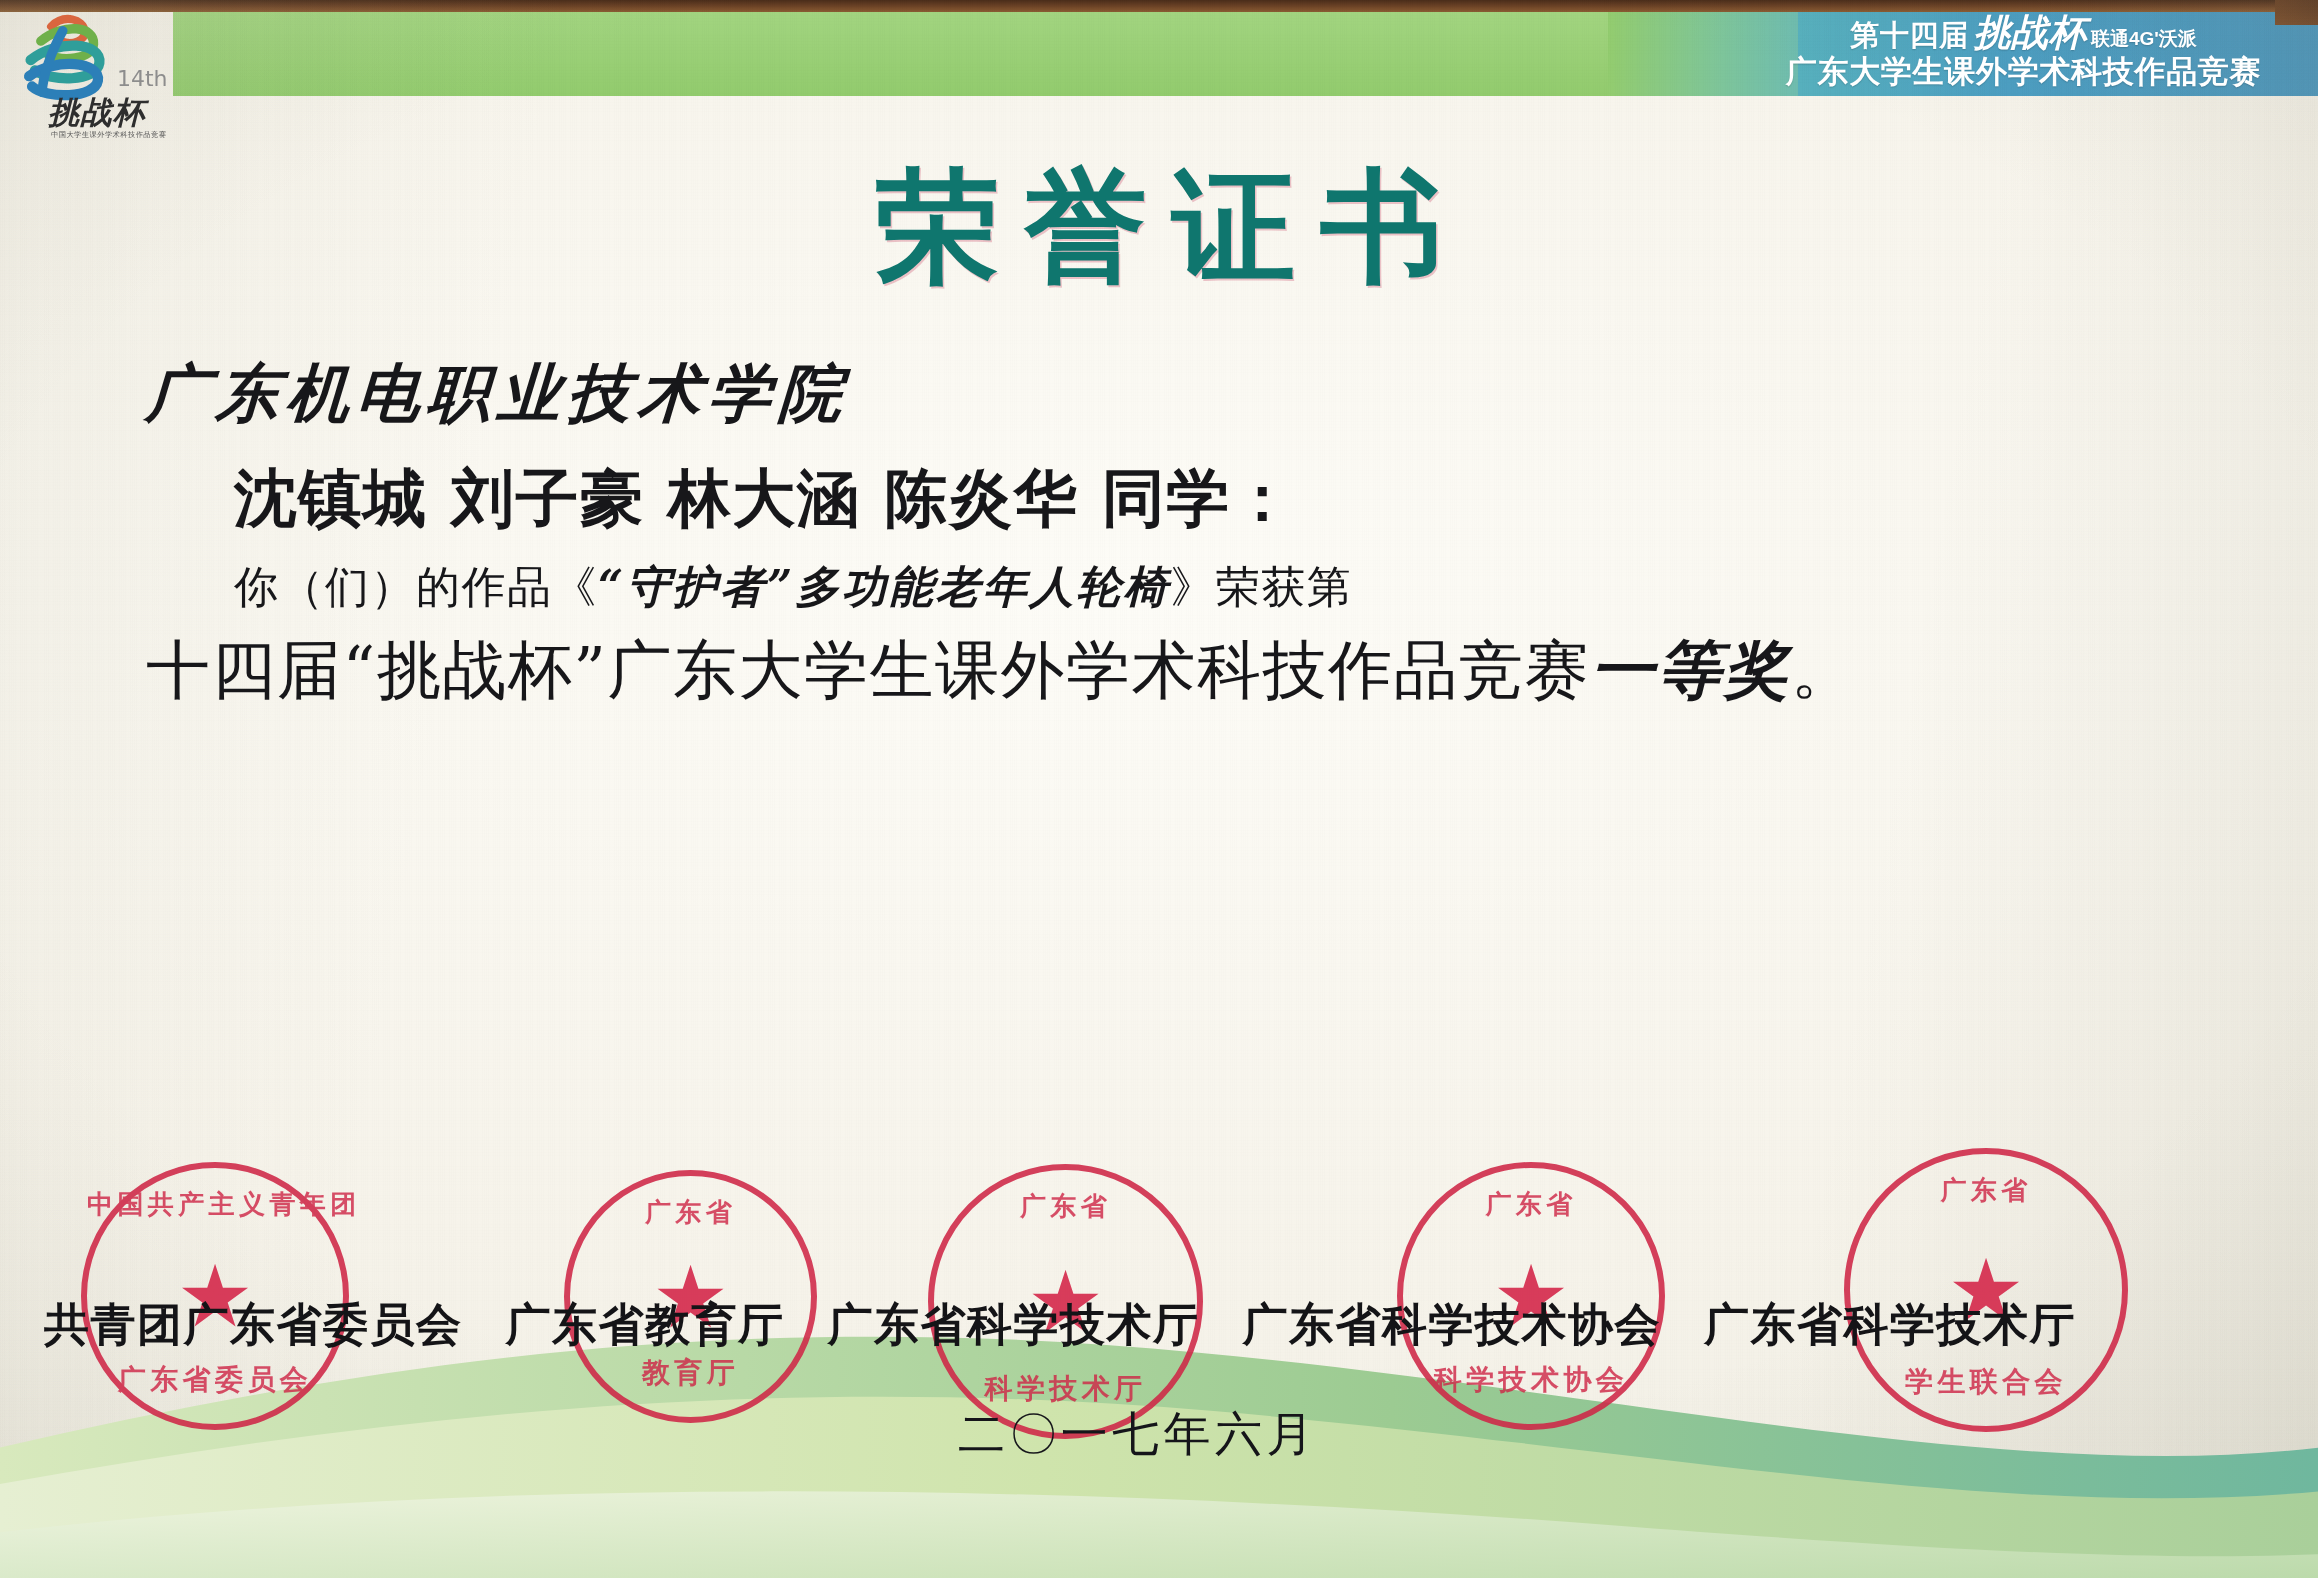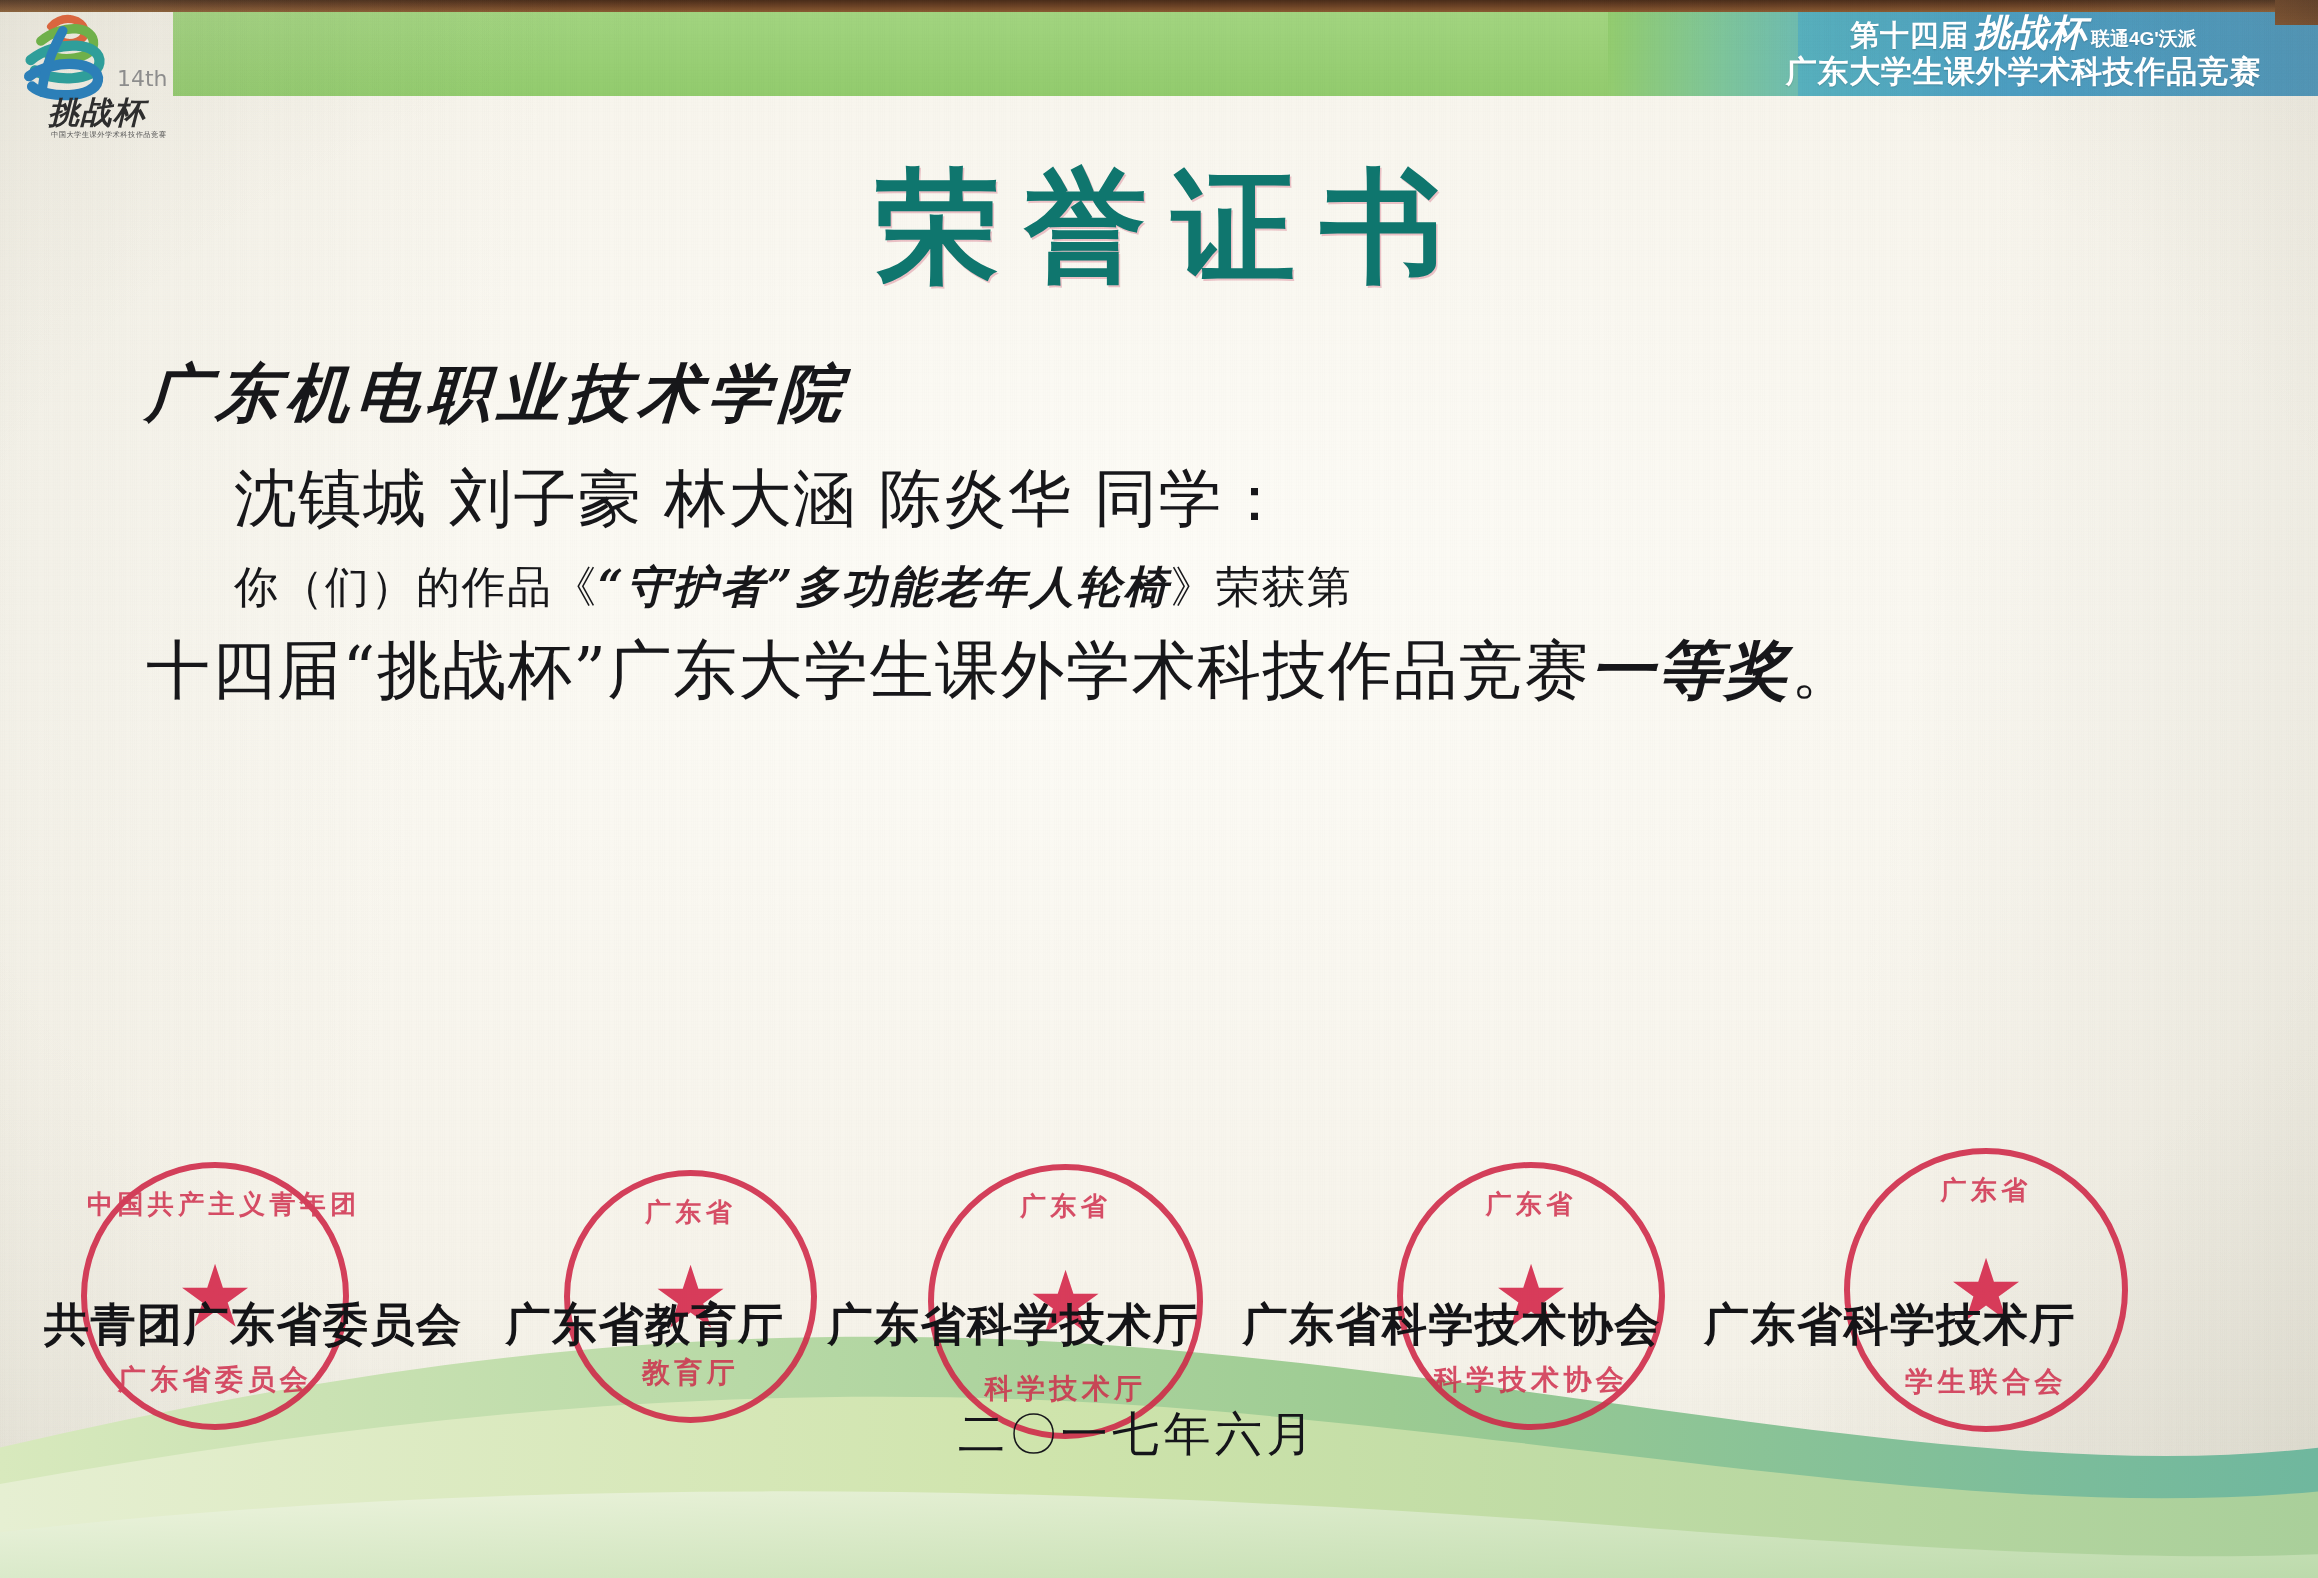--- a/index.html
+++ b/index.html
@@ -185,21 +185,21 @@
     font-size: 63px;
     font-family: "DejaVu Serif", serif;
     font-style: italic;
     font-weight: bold;
     letter-spacing: 7.3px;
     margin-bottom: 19px;
     transform: skewX(-3deg);
   }
   .l-names {
     font-size: 63px;
-    font-weight: normal;
+    font-weight: bold;
     letter-spacing: 1.5px;
     margin-left: 88px;
     margin-bottom: 16px;
     font-family: "DejaVu Sans", sans-serif;
   }
   .l-work {
     font-size: 44px;
     letter-spacing: 1.5px;
     margin-left: 88px;
     font-family: "DejaVu Serif", serif;

